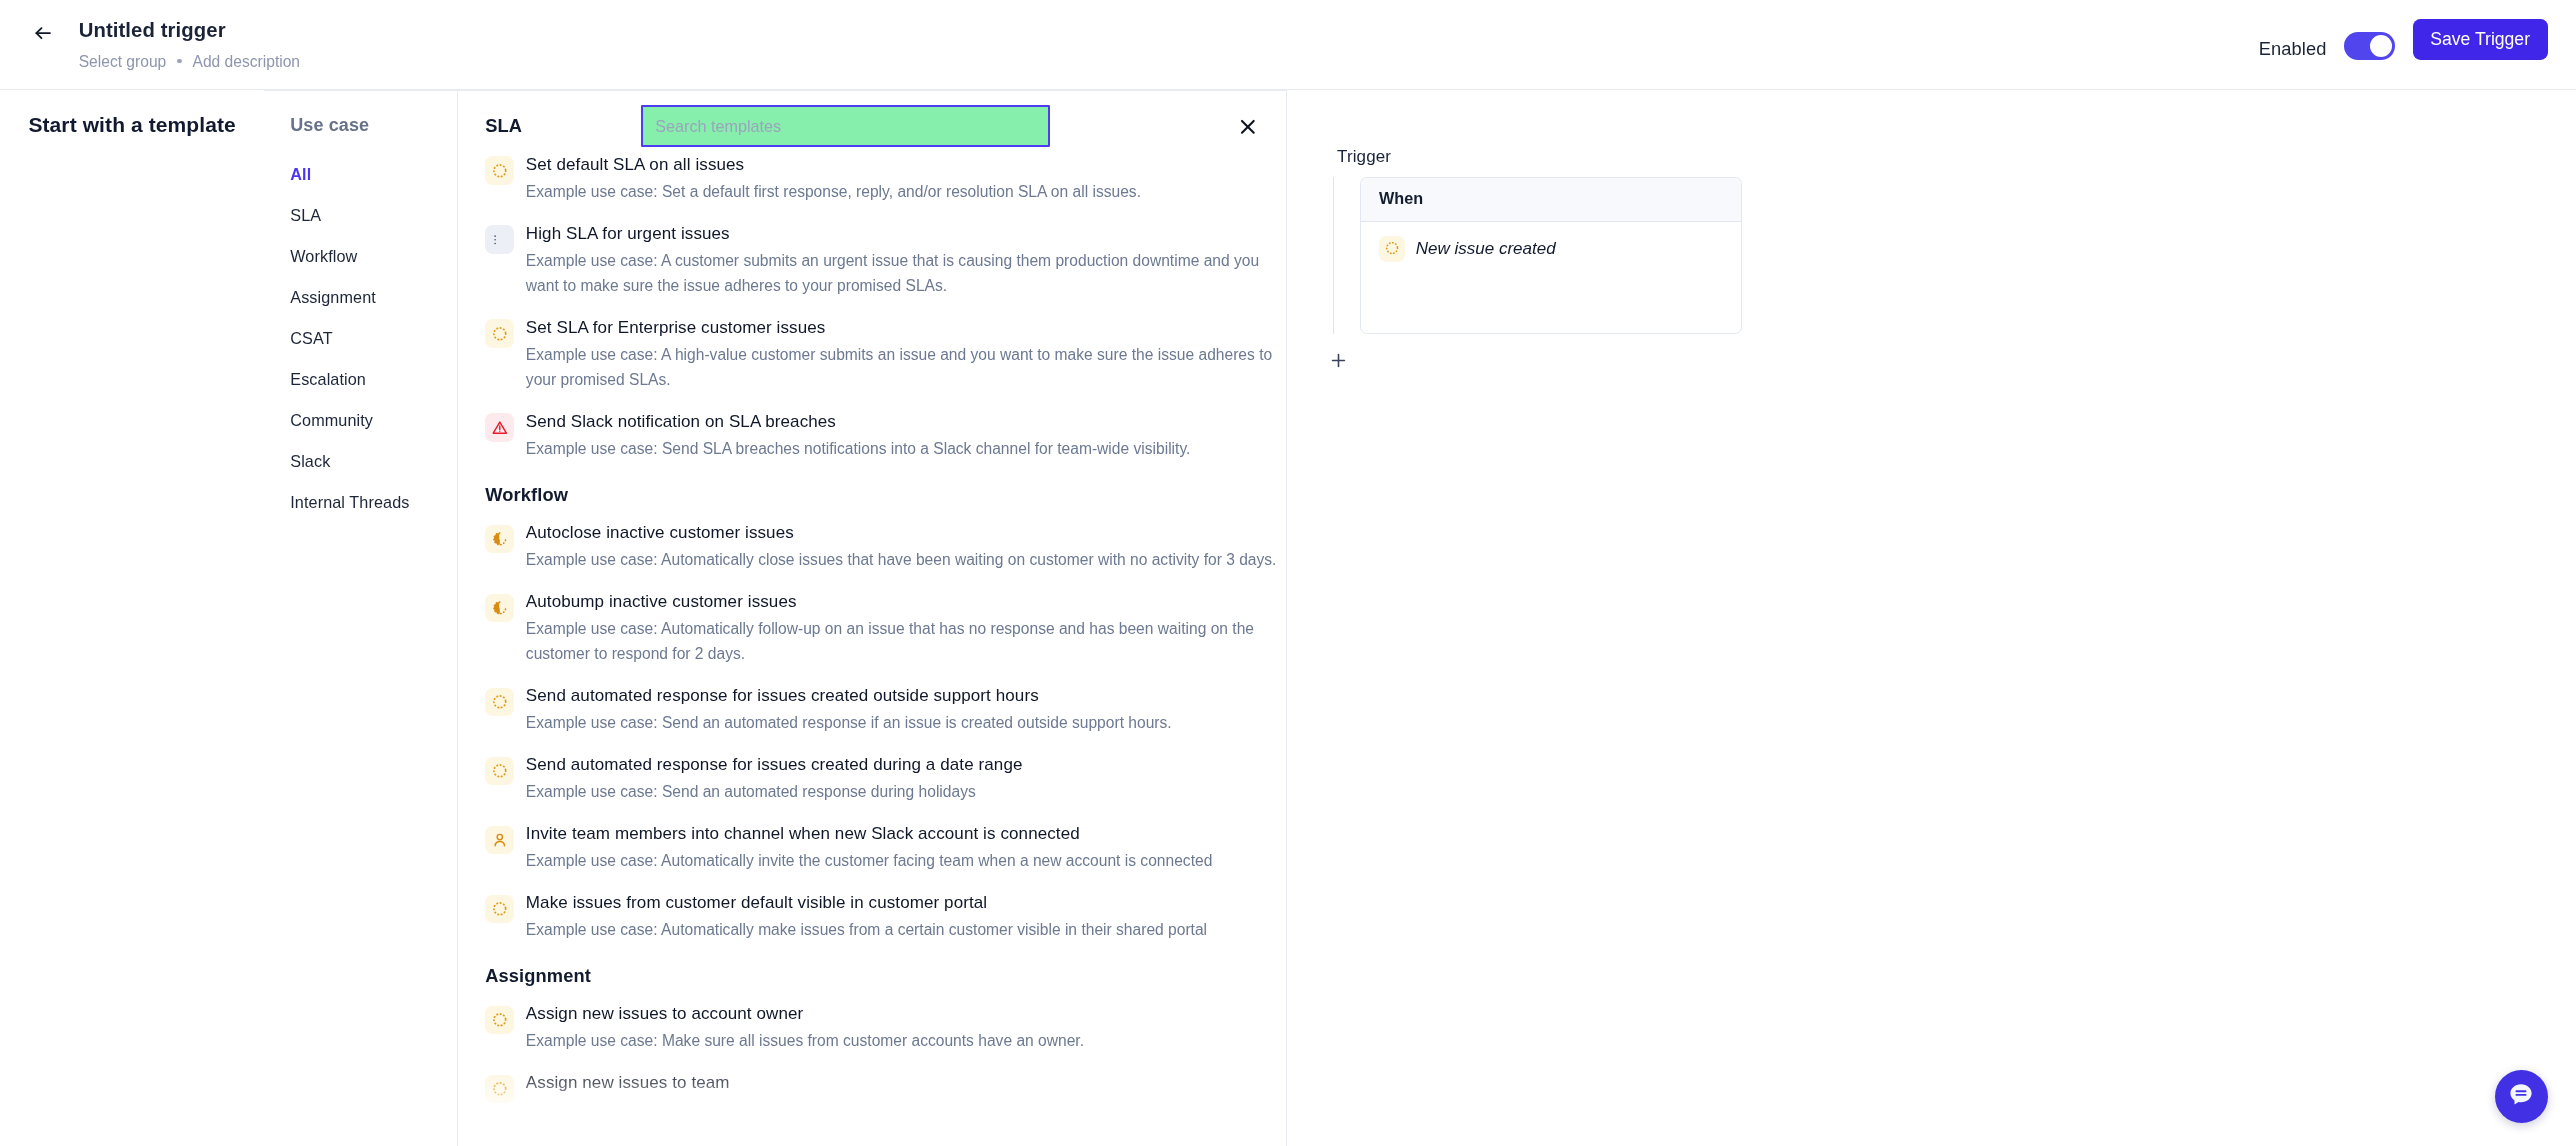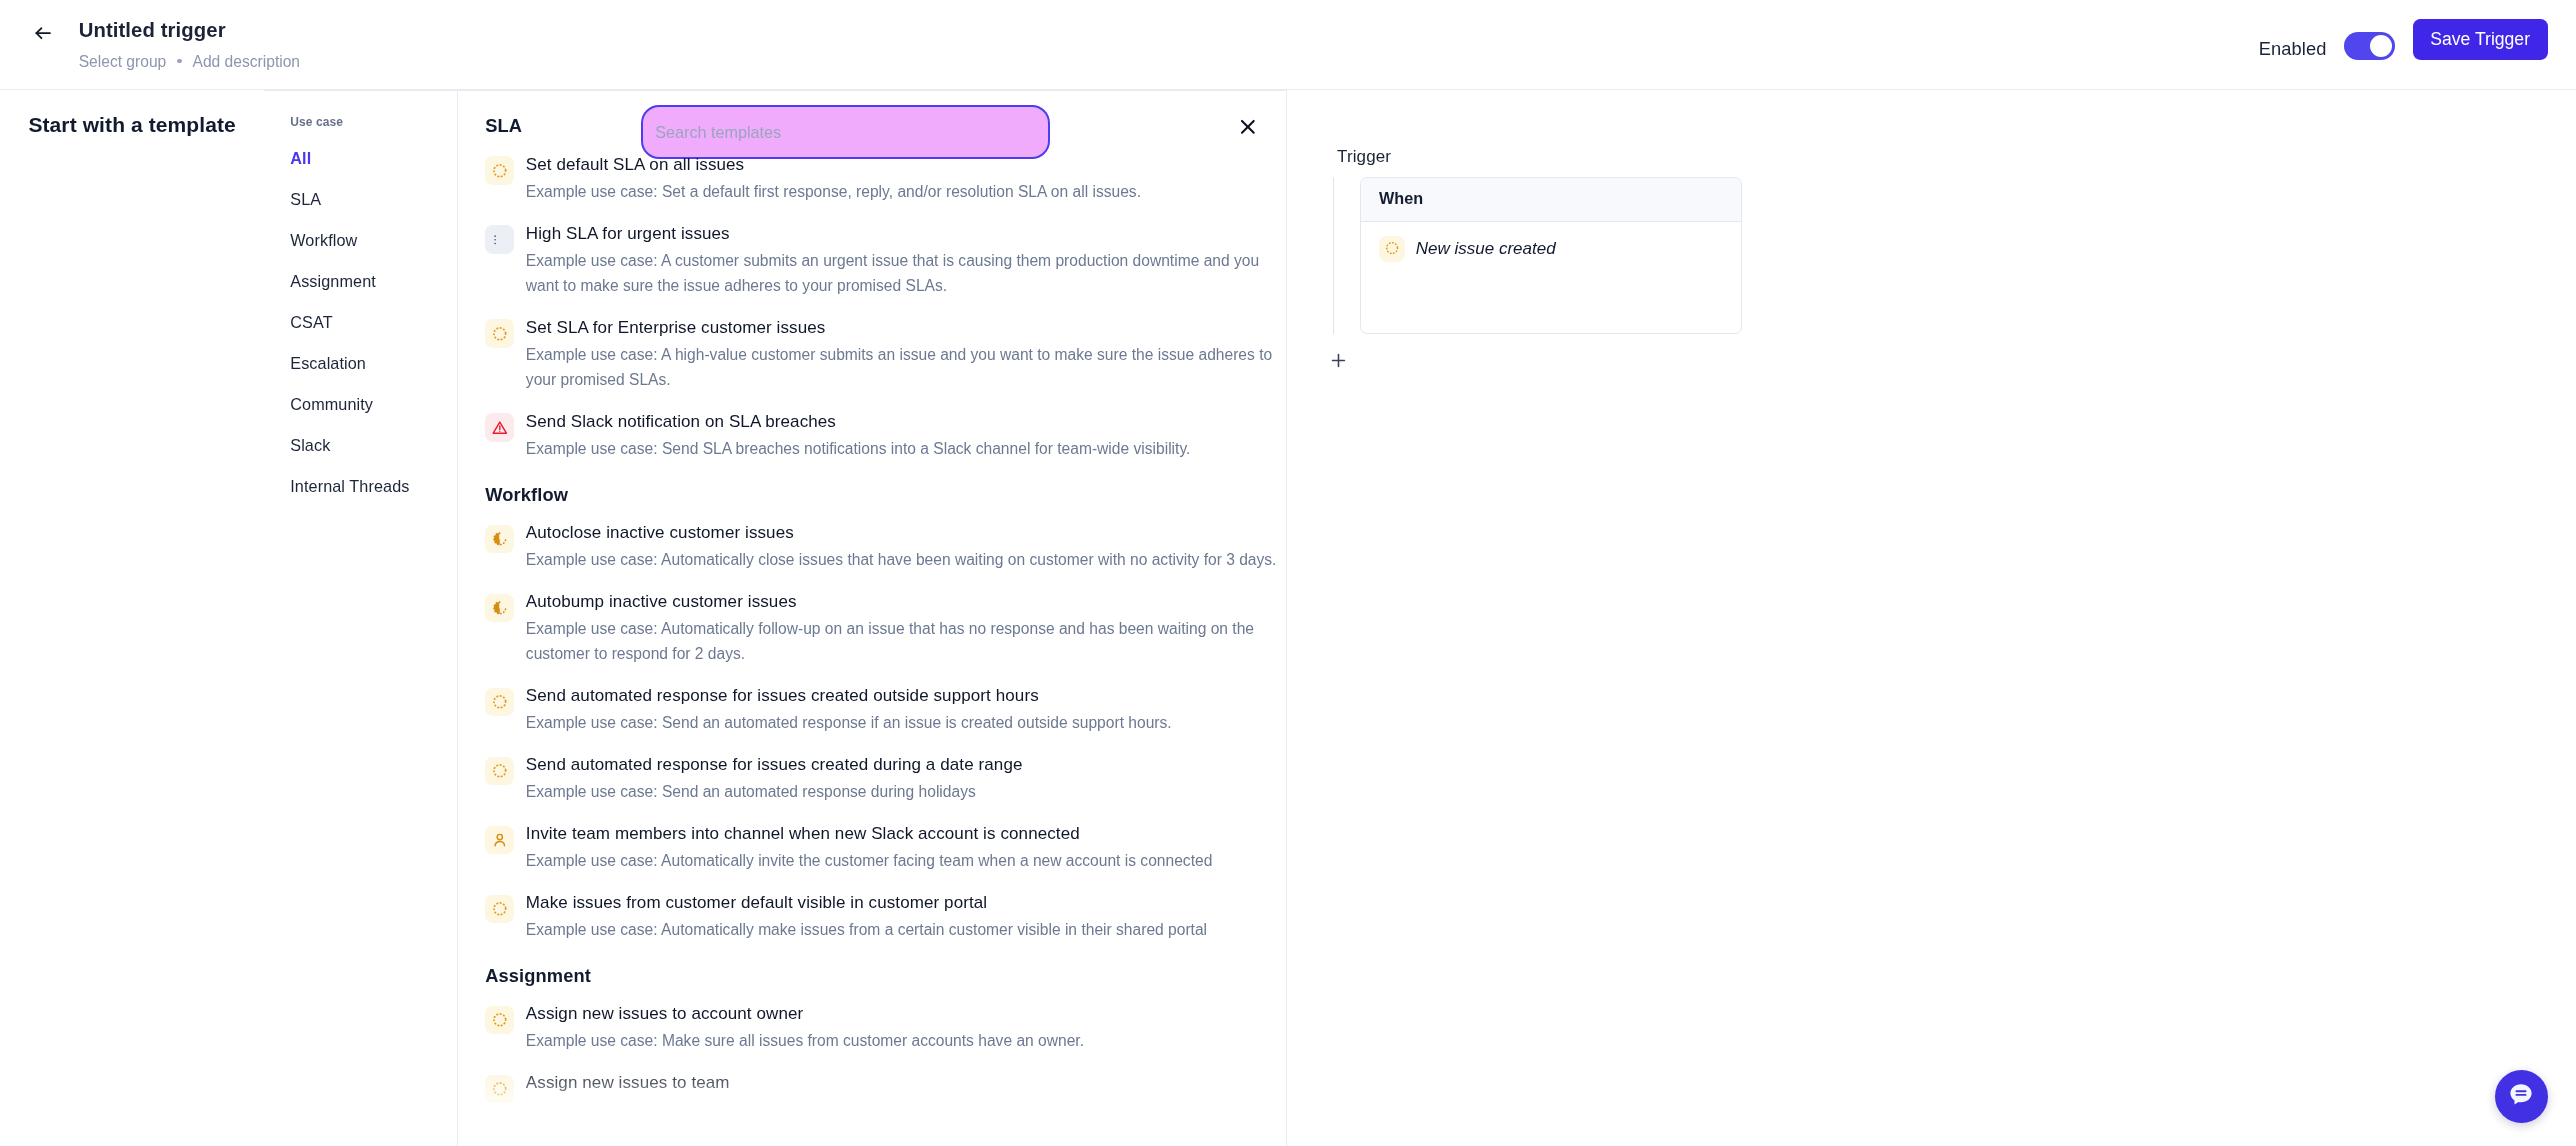--- a/index.html
+++ b/index.html
@@ -85,29 +85,29 @@
   }
   .tpl-title {
     font-size: 21px; font-weight: 700; color: #111a2e;
     letter-spacing: 0.1px;
   }
   .search-wrap {
     position: absolute; left: 641px; top: 15px;
     width: 409px;
   }
   .search-input {
-    width: 100%; height: 54px;
+    width: 100%; height: 42px;
     border: 2px solid #4d3df0;
-    border-radius: 18px;
+    border-radius: 1px;
     font-size: 16.2px;
     font-family: "Liberation Sans", sans-serif;
     color: #2b3category;
     padding: 0 12.2px;
     outline: none;
-    background: #f0abfc;
+    background: #86efac;
   }
   .search-input::placeholder { color: #9aa4bd; }
   .close-btn {
     position: absolute; left: 1233px; top: 23px;
     width: 30px; height: 30px;
     display: flex; align-items: center; justify-content: center;
     cursor: pointer;
   }
   .close-btn svg { width: 21.7px; height: 21.7px; }
 
@@ -117,22 +117,22 @@
     border-top: 1.4px solid #e8ebf2;
     position: relative;
   }
   .filters {
     width: 194px;
     border-right: 1.4px solid #e8ebf2;
     padding: 24.4px 0 0 26px;
     flex: 0 0 auto;
   }
   .filters-heading {
-    font-size: 12px; color: #67718a; font-weight: 600;
-    letter-spacing: 0.1px; margin-bottom: 9px;
+    font-size: 18px; color: #67718a; font-weight: 600;
+    letter-spacing: 0.1px; margin-bottom: 18px;
   }
   .filter-item {
     font-size: 16.2px; color: #1d2639;
     line-height: 41px; cursor: pointer;
     letter-spacing: 0.1px;
   }
   .filter-item.active { color: #4b37ef; font-weight: 600; }
 
   .list {
     flex: 1; min-width: 0;

